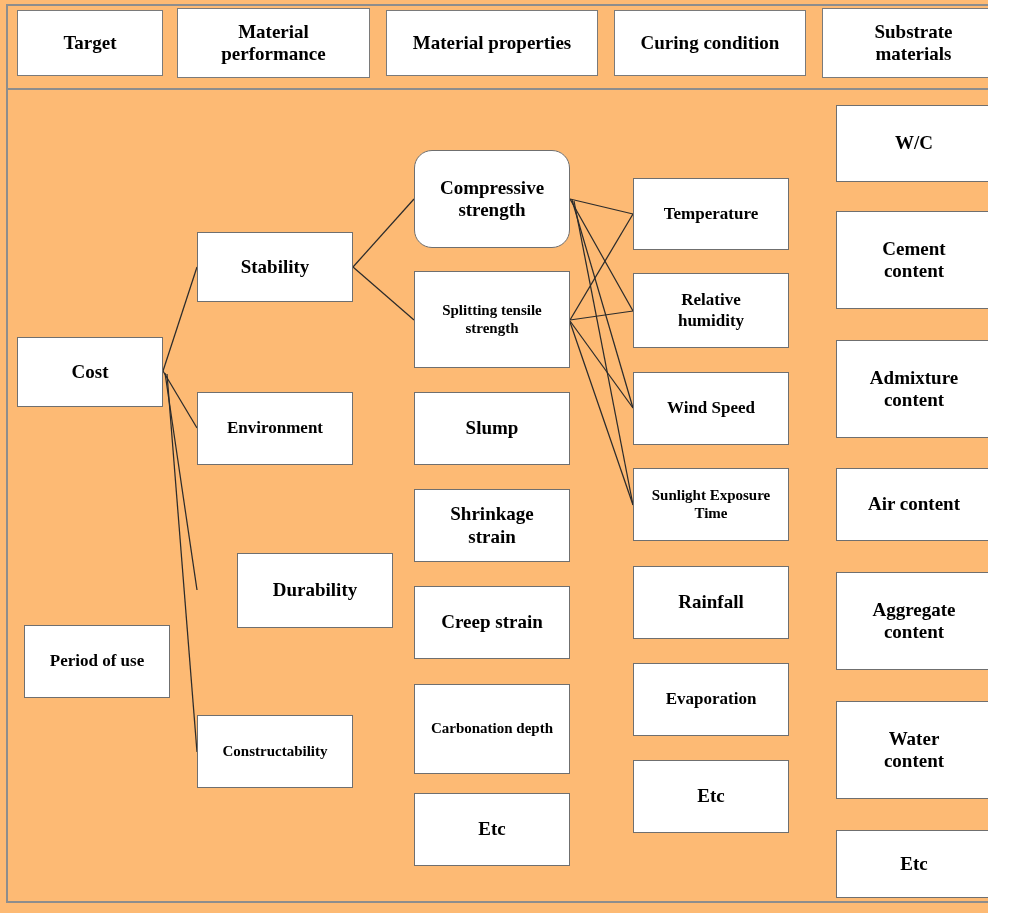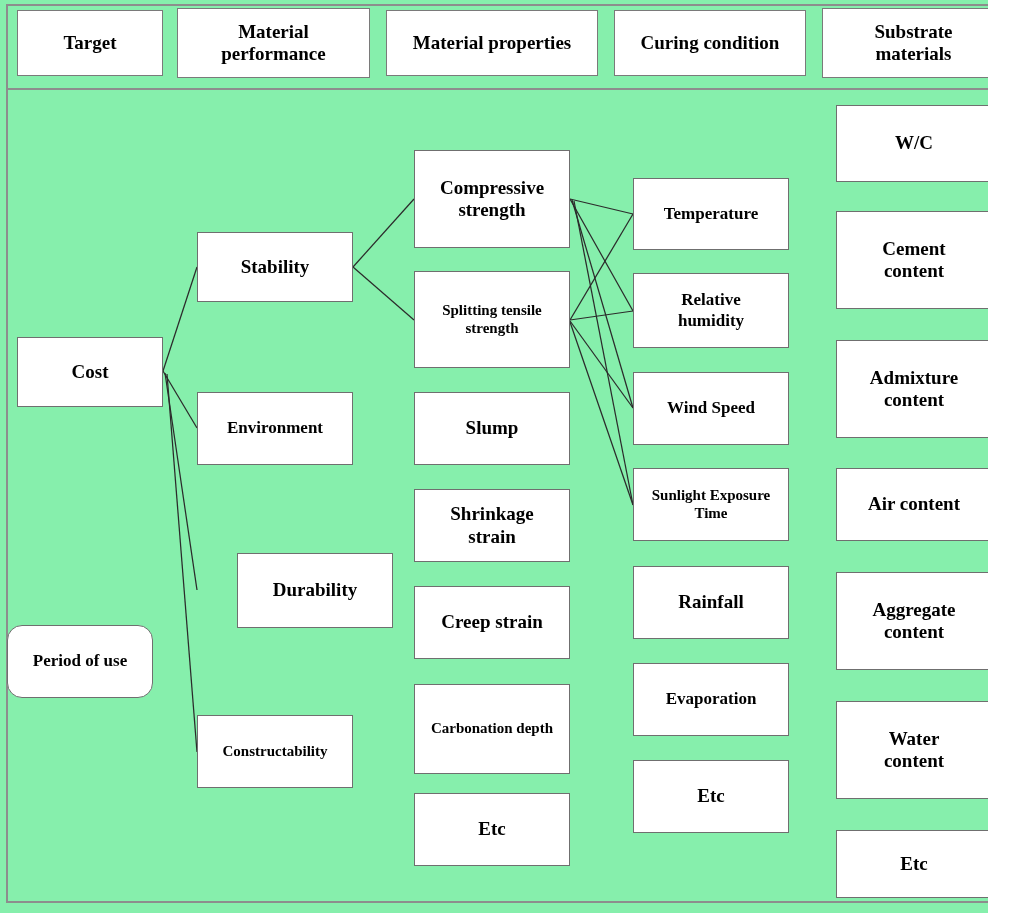--- a/index.html
+++ b/index.html
@@ -10,21 +10,21 @@
   }
   body {
     font-family: "Liberation Serif", "DejaVu Serif", serif;
     -webkit-font-smoothing: antialiased;
   }
   #diagram-root {
     position: relative;
     width: 988px;
     height: 913px;
     overflow: hidden;
-    background: #86efac;
+    background: #fdba74;
   }
   
   #outer-frame {
     position: absolute;
     left: 6px;
     top: 4px;
     width: 1009px;
     height: 899px;
     border: 2px solid #8d8d8d;
     box-sizing: border-box;
@@ -124,41 +124,41 @@
     <span>
       <span class="label">Substrate</span>
       <span class="label">materials</span>
     </span>
   </div>
 
   <div class="node lg" style="left:17px; top:337px; width:146px; height:70px;">
     <span class="label">Cost</span>
   </div>
 
-  <div class="node md" style="left:7px; top:625px; width:146px; height:73px;border-radius:15px;">
+  <div class="node md" style="left:24px; top:625px; width:146px; height:73px;">
     <span class="label">Period of use</span>
   </div>
 
   <div class="node lg" style="left:197px; top:232px; width:156px; height:70px;">
     <span class="label">Stability</span>
   </div>
 
   <div class="node md" style="left:197px; top:392px; width:156px; height:73px;">
     <span class="label">Environment</span>
   </div>
 
   <div class="node lg" style="left:208px; top:553px; width:156px; height:75px;margin-left:29px;">
     <span class="label">Durability</span>
   </div>
 
   <div class="node sm" style="left:197px; top:715px; width:156px; height:73px;">
     <span class="label">Constructability</span>
   </div>
 
-  <div class="node lg" style="left:414px; top:150px; width:156px; height:98px;">
+  <div class="node lg" style="left:414px; top:150px; width:156px; height:98px;border-radius:18px;">
     <span>
       <span class="label">Compressive</span>
       <span class="label">strength</span>
     </span>
   </div>
 
   <div class="node sm" style="left:414px; top:271px; width:156px; height:97px;">
     <span>
       <span class="label">Splitting tensile</span>
       <span class="label">strength</span>

